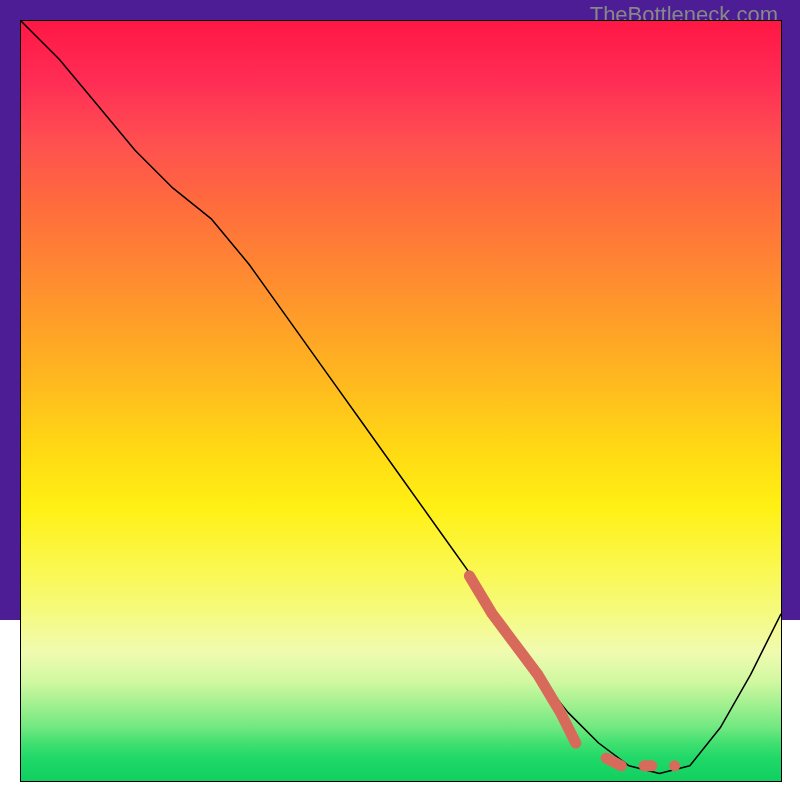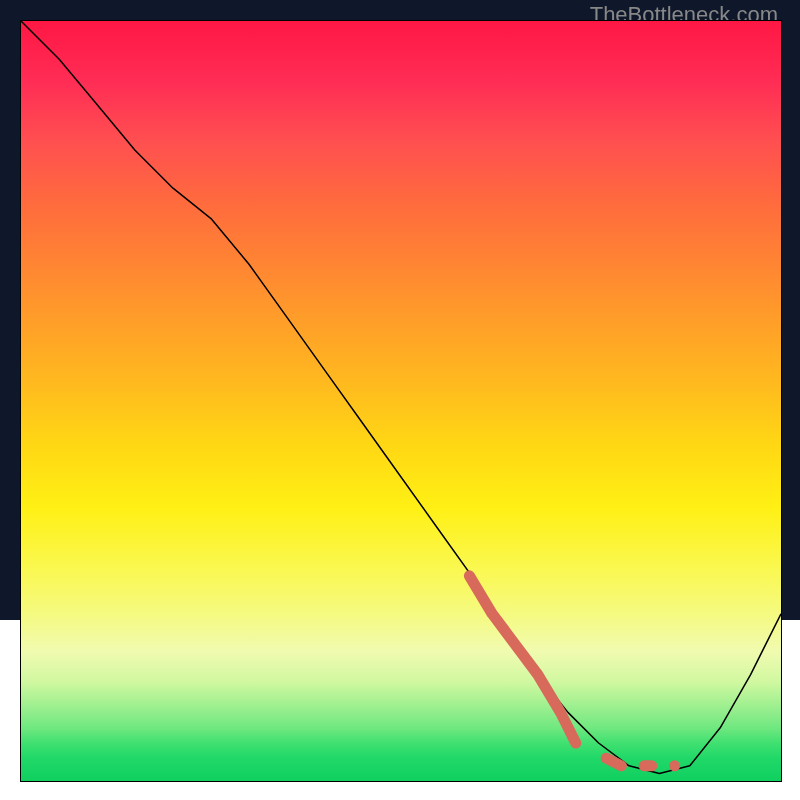--- a/index.html
+++ b/index.html
@@ -6,21 +6,21 @@
     margin: 0;
     padding: 0;
     width: 800px;
     height: 800px;
     font-family: Arial, sans-serif;
   }
   .container {
     position: relative;
     width: 800px;
     height: 620px;
-    background: #0f172a;
+    background: #4c1d95;
     text-align: center;
   }
   .plot-area {
     position: absolute;
     left: 20px;
     top: 20px;
     width: 760px;
     height: 760px;
     border: 1.5px solid #000;
     background: linear-gradient(to bottom,

